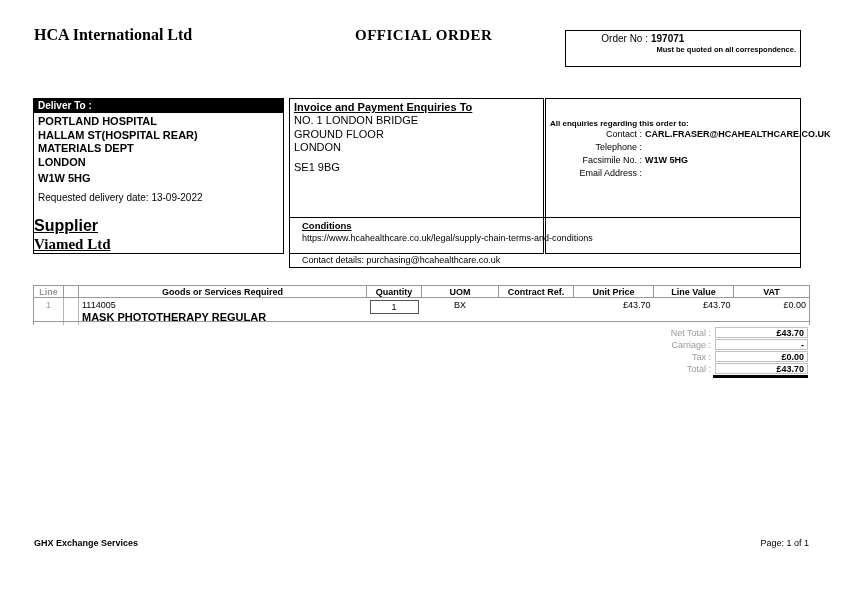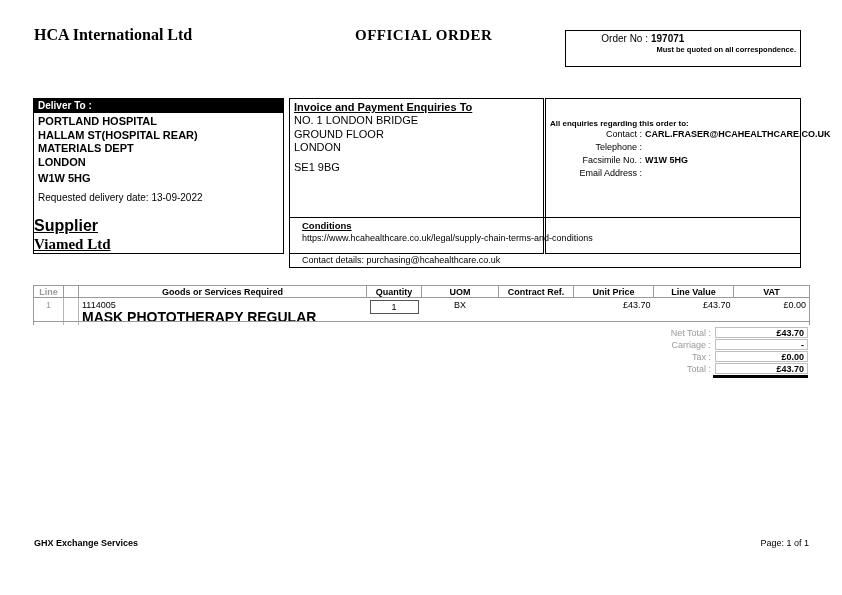--- a/index.html
+++ b/index.html
@@ -51,21 +51,21 @@
   .items-table { position:absolute; left:33px; top:285px; width:776px; border-collapse:collapse; table-layout:fixed; }
   .items-table th {
     border:1px solid #9a9a9a; font-size:9px; font-weight:bold; height:12px;
     text-align:center; padding:0 2px; background:#fff;margin-top:20px;
   }
   .items-table th.muted { color:#9a9a9a; }
   .items-table td { font-size:9px; vertical-align:top; padding:2px 3px; height:24px; }
   .row-line { border-left:1px solid #9a9a9a; border-right:1px solid #b5b5b5; text-align:center; color:#9a9a9a; }
   .row-spacer { border-right:1px solid #b5b5b5; }
   .row-desc .code { font-size:9px; line-height:11px; }
-  .row-desc .desc { font-size:14px; font-weight:bold; line-height:12px; }
+  .row-desc .desc { font-size:11px; font-weight:bold; line-height:12px; }
   .row-qty { text-align:center; padding:0; }
   .qty-box { border:1px solid #555; height:14px; line-height:13px; text-align:center; font-size:9px; }
   .row-uom { text-align:center;margin-top:32px; }
   .row-money { text-align:right; padding-right:10px; }
   .row-vat { border-right:1px solid #9a9a9a; text-align:right; padding-right:6px; }
   .items-bottom { position:absolute; left:33px; top:321px; width:776px; border-top:1px solid #9a9a9a; }
 
   
   .totals { position:absolute; left:600px; top:327px; width:208px; }
   .totals-row { display:flex; align-items:center; margin-bottom:1px; }

